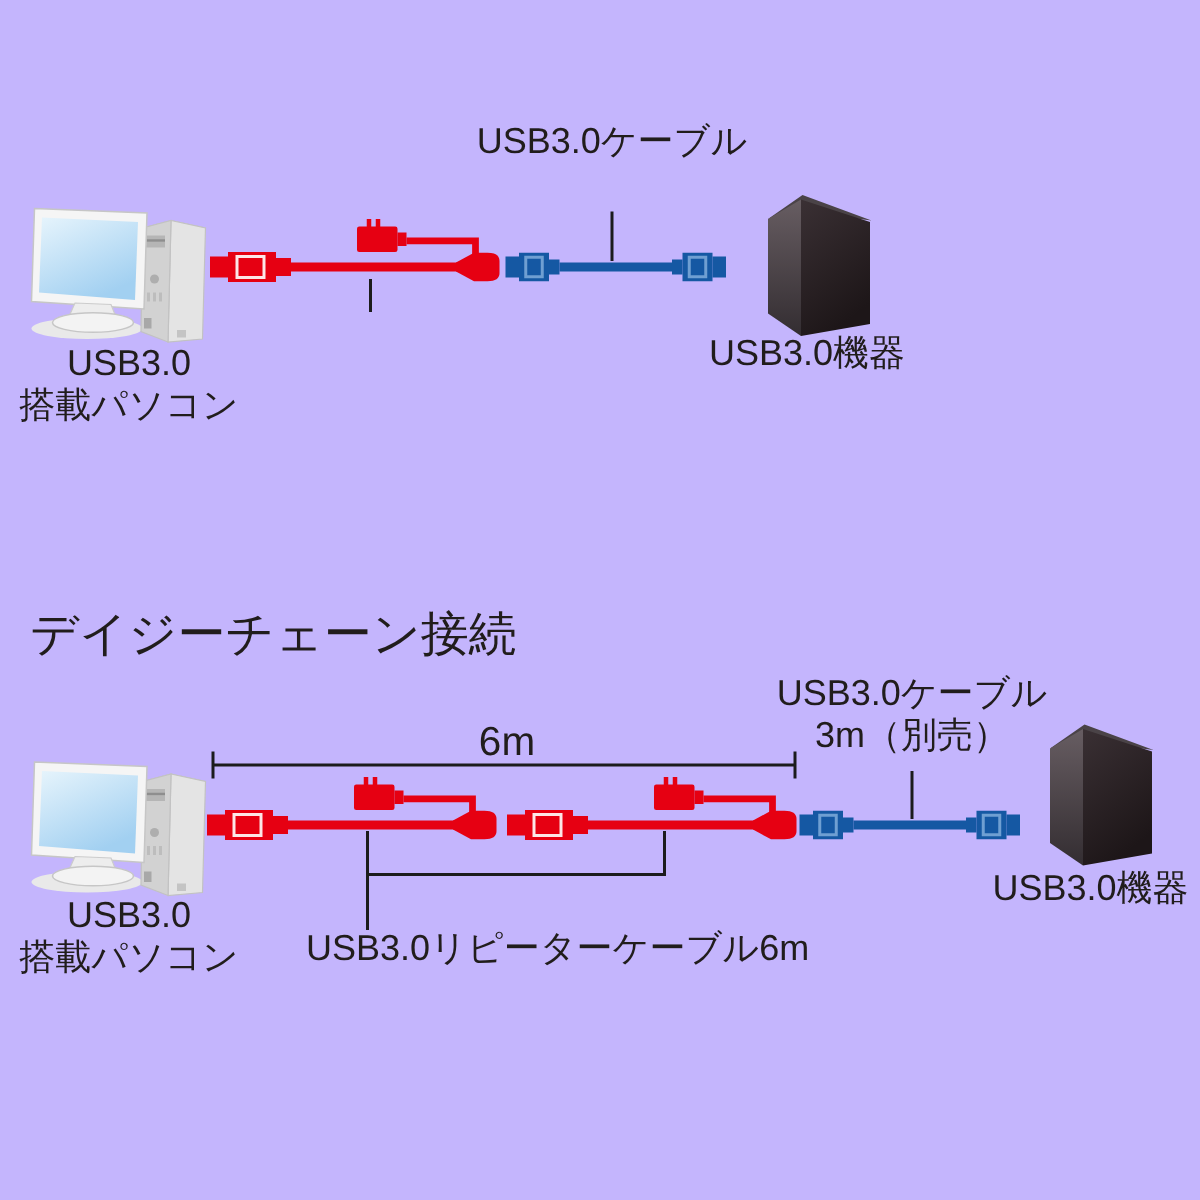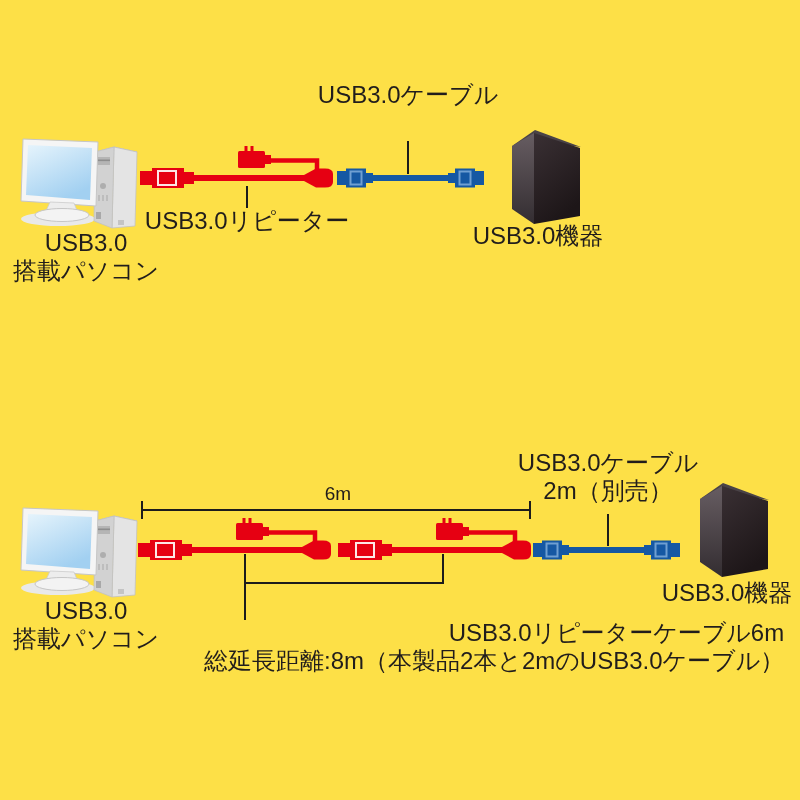--- a/index.html
+++ b/index.html
@@ -1,33 +1,33 @@
 <!DOCTYPE html>
 <html><head>
 <meta charset="utf-8">
 <style>
   html,body{margin:0;padding:0;background:#fff;}
   .stage{
-    position:relative;width:800px;height:800px;background:#fde047;overflow:hidden;
+    position:relative;width:800px;height:800px;background:#c4b5fd;overflow:hidden;
     font-family:"Liberation Sans","DejaVu Sans",sans-serif;color:#211d1c;
   }
   .stage svg{position:absolute;left:0;top:0;}
   .lbl{position:absolute;font-size:24px;line-height:28px;font-weight:500;
        color:#211d1c;white-space:nowrap;z-index:2;}
   .center{text-align:center;}
   .d1-pc    {left:0px;   top:229px; width:172px;}
   .d1-rep   {left:127px; top:207px; width:240px;}
   .d1-cable {left:288px; top:81px;  width:240px;}
   .d1-dev   {left:428px; top:222px; width:220px;}
   .d2-title {left:20px;  top:403px; font-size:32px; line-height:38px;}
-  .d2-dim   {left:288px; top:480px; width:100px; font-size:19px;}
+  .d2-dim   {left:288px; top:480px; width:100px; font-size:27px;}
   .d2-cable {left:488px; top:449px; width:240px;}
   .d2-dev   {left:617px; top:579px; width:220px;}
   .d2-pc    {left:0px;   top:597px; width:172px;}
-  .d2-note  {left:204px; top:619px; text-align:right;}
+  .d2-note  {left:204px; top:619px; text-align:left;}
 </style>
 </head>
 <body>
 
 <div class="stage">
 
   <svg width="800" height="800" viewBox="0 0 800 800">
     <defs>
       <linearGradient id="scr" x1="0" y1="0" x2="0.55" y2="1">
         <stop offset="0" stop-color="#e6f4fc"></stop>
@@ -117,36 +117,35 @@
       <line x1="443" y1="554" x2="443" y2="583"></line>
       <line x1="244" y1="583" x2="444" y2="583"></line>
     </g>
     <line x1="608" y1="514" x2="608" y2="546" stroke="#1c1c1c" stroke-width="2"></line>
   </svg>
 
   <div class="lbl center d1-cable">
     <div>USB3.0ケーブル</div>
   </div>
   <div class="lbl center d1-rep">
-    <div>USB3.0リピーター</div>
   </div>
   <div class="lbl center d1-dev">USB3.0機器</div>
   <div class="lbl center d1-pc">
     <div>USB3.0</div>
     <div>搭載パソコン</div>
   </div>
 
+  <div class="lbl d2-title">デイジーチェーン接続</div>
   <div class="lbl center d2-dim">6m</div>
   <div class="lbl center d2-cable">
     <div>USB3.0ケーブル</div>
-    <div>2m（別売）</div>
+    <div>3m（別売）</div>
   </div>
   <div class="lbl center d2-dev">USB3.0機器</div>
   <div class="lbl center d2-pc">
     <div>USB3.0</div>
     <div>搭載パソコン</div>
   </div>
   <div class="lbl d2-note">
     <div>USB3.0リピーターケーブル6m</div>
-    <div>総延長距離:8m（本製品2本と2mのUSB3.0ケーブル）</div>
   </div>
 
 </div>
 
 </body></html>

